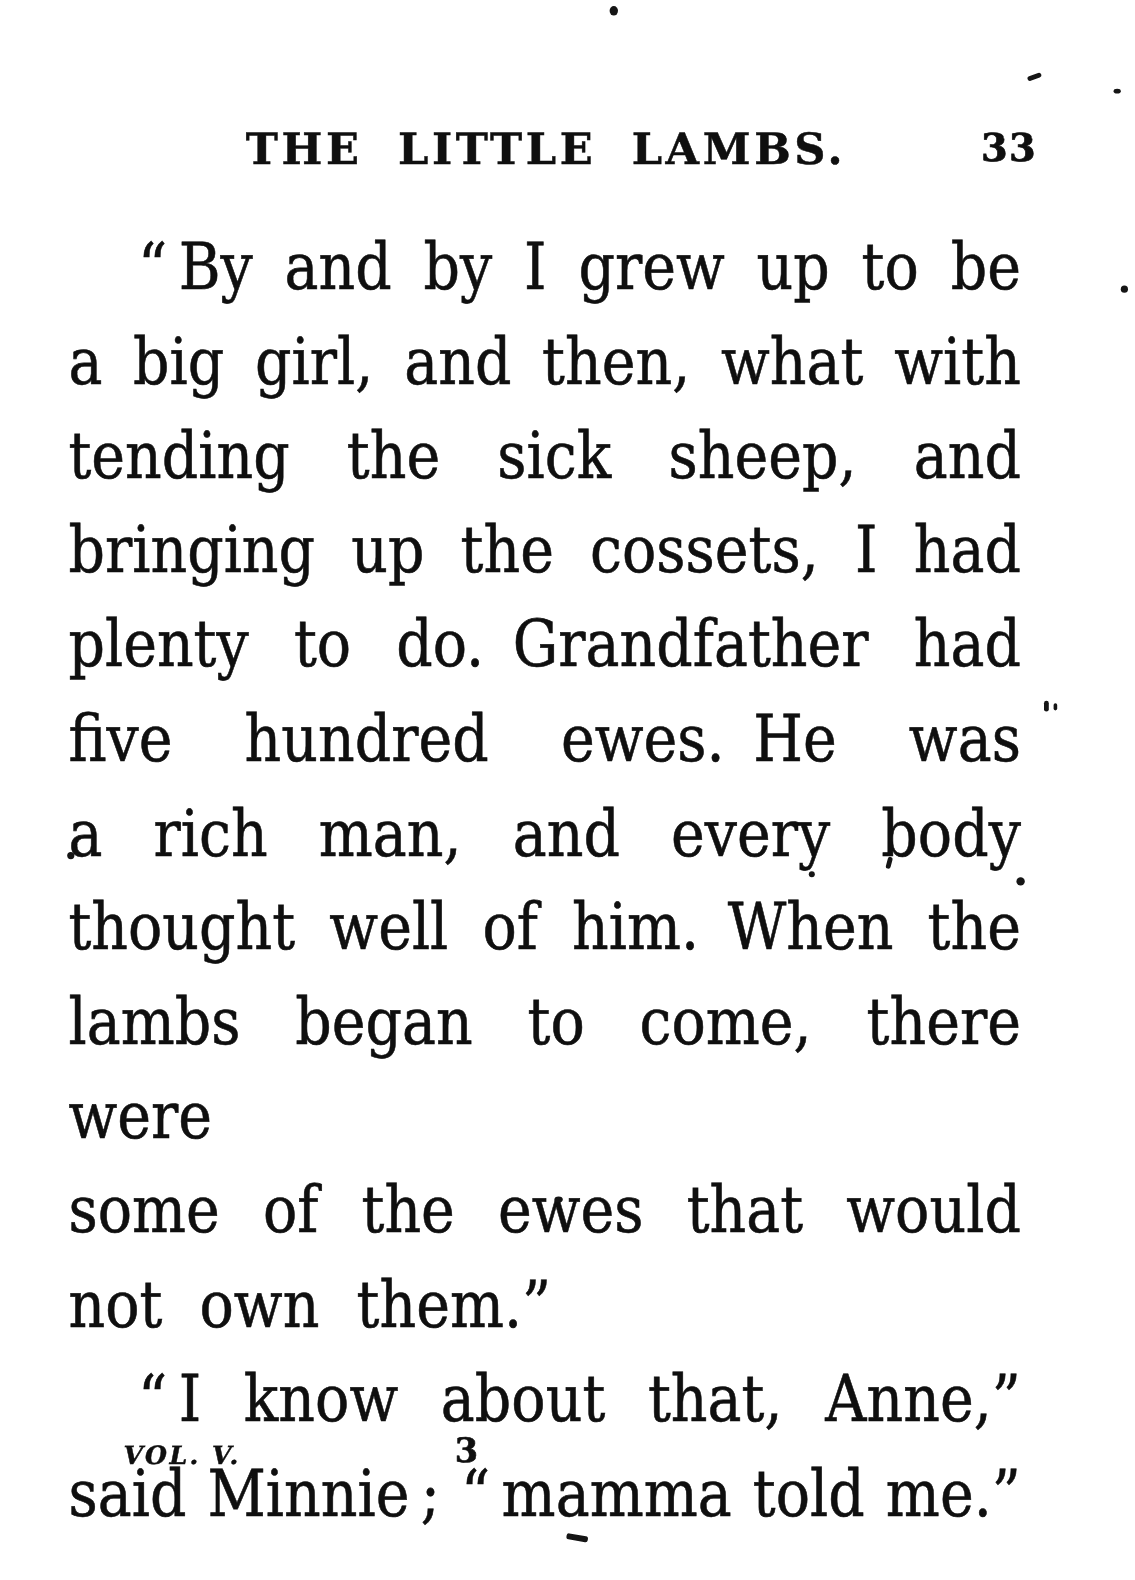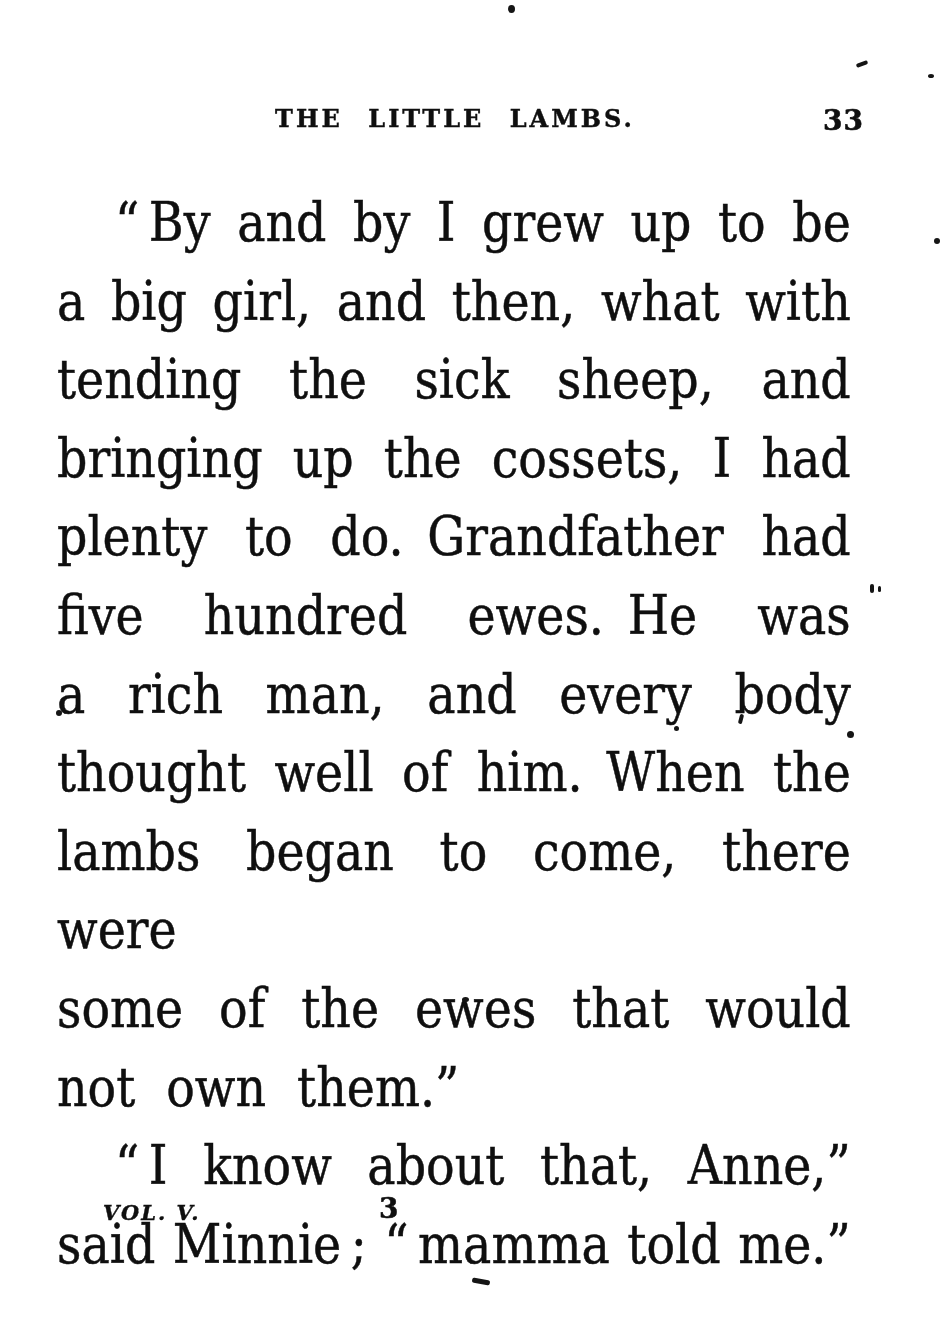--- a/index.html
+++ b/index.html
@@ -13,33 +13,33 @@
     font-family: "DejaVu Serif", serif;
     overflow: hidden;
   }
 
   
   .running-head {
     position: absolute;
     top: 104px;
     left: 455px;
     transform: translateX(-50%);
-    font-size: 24px;
+    font-size: 36px;
     font-weight: bold;
     letter-spacing: 3px;
     word-spacing: 14px;
     white-space: nowrap;
     text-align: right;
     -webkit-text-stroke: 0.4px #0f0f0f;
   }
   .page-number {
     position: absolute;
     top: 104px;
     right: 82px;
-    font-size: 28px;
+    font-size: 32px;
     font-weight: bold;
     letter-spacing: 1px;
     -webkit-text-stroke: 0.6px #0f0f0f;
   }
 
   
   .body-text {
     position: absolute;
     left: 57px;
     top: 184px;

